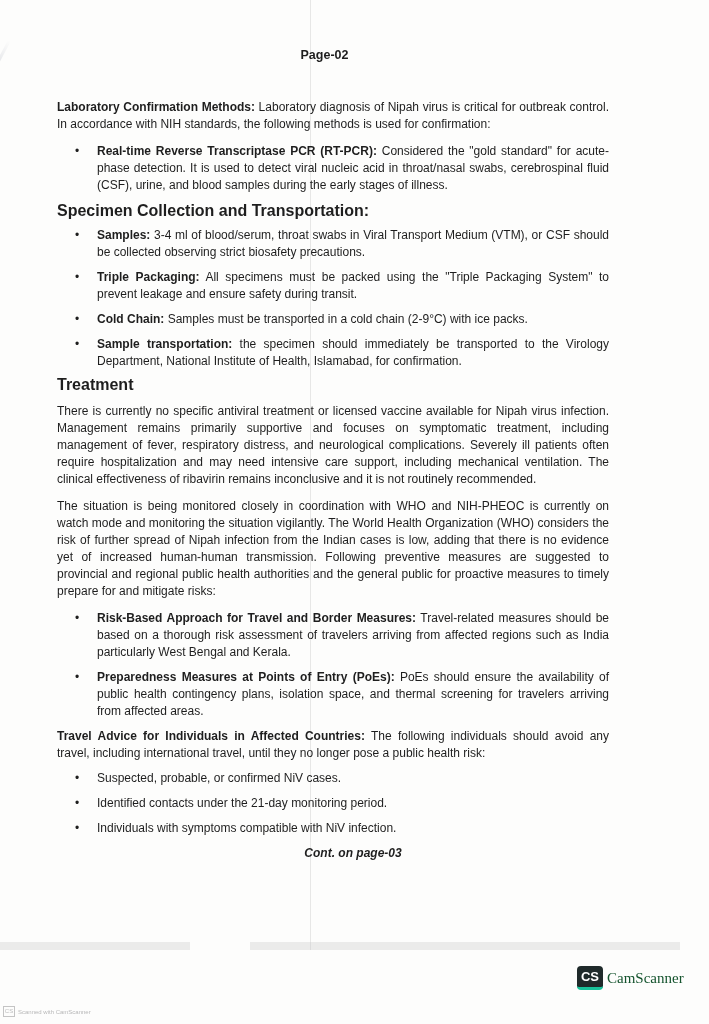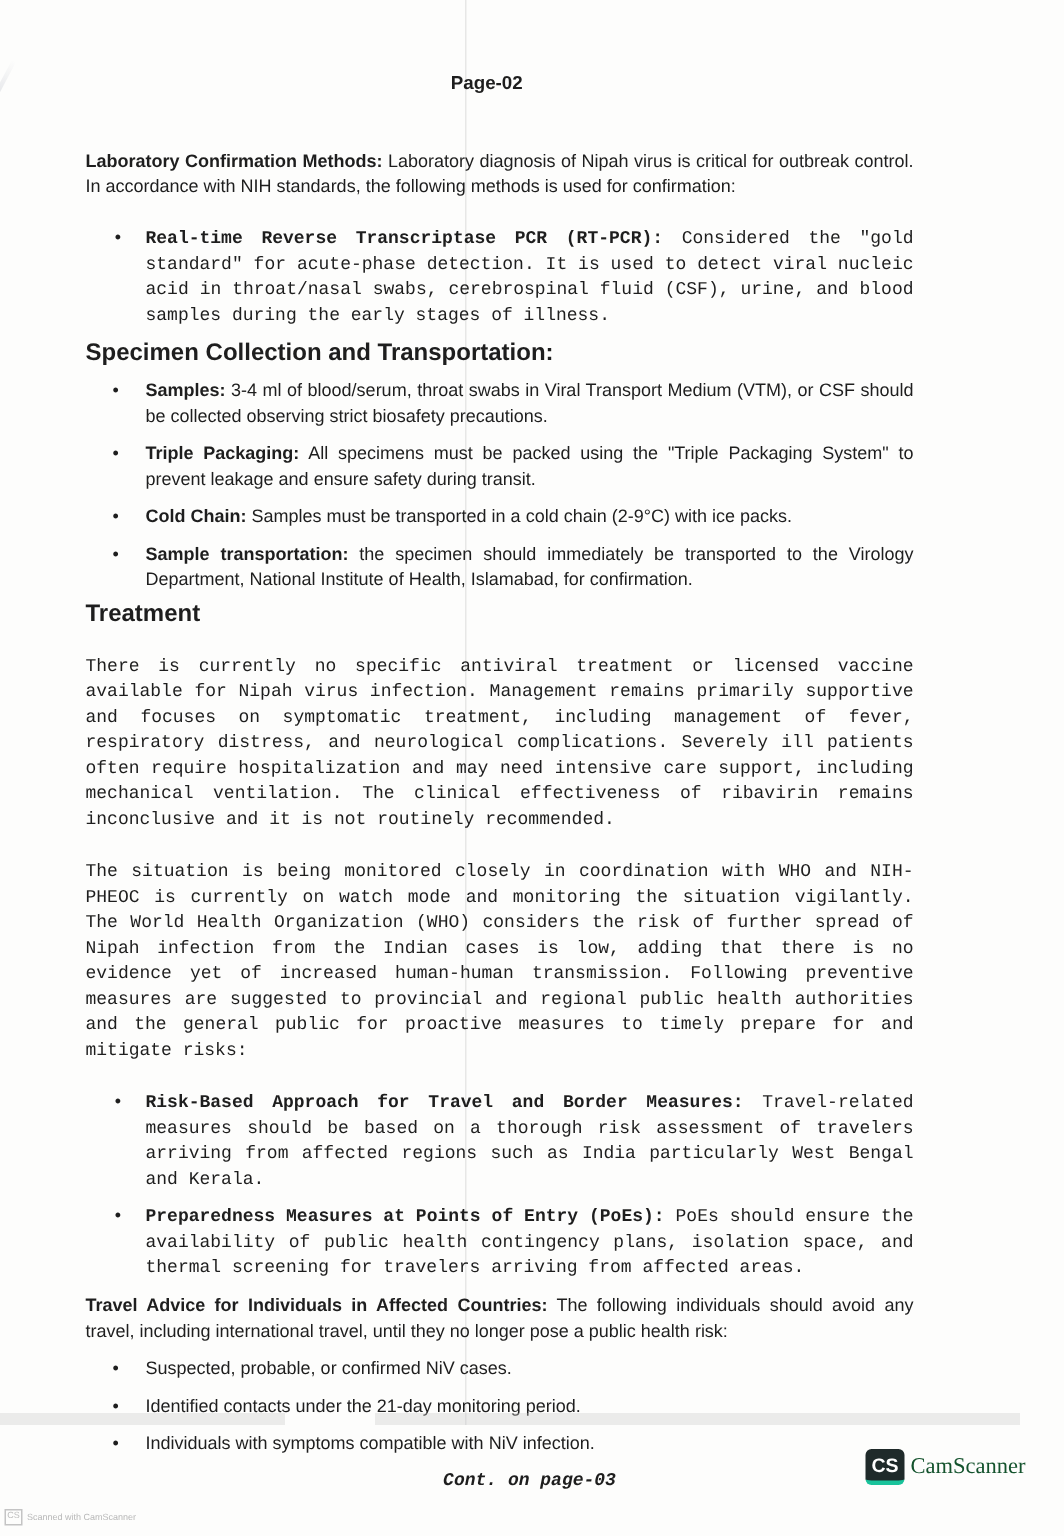--- a/index.html
+++ b/index.html
@@ -28,24 +28,24 @@
   }
   p { margin: 0; text-align: justify; }
   .b { font-weight: bold; }
   .heading { font-weight: bold; font-size: 16px; }
   ul { list-style: none; margin: 0; padding: 0; }
   li { position: relative; padding-left: 40px; text-align: justify; }
   li::before {
     content: "\2022"; position: absolute; left: 18px; top: 0;
   }
   .gap8 { margin-top: 8px; }
-  .gap10 { margin-top: 18px; font-family: Liberation Mono, monospace; }
+  .gap10 { margin-top: 10px; }
   .gap6 { margin-top: 6px; }
   .cont {
-    text-align: center; font-weight: bold; font-style: italic; padding-left: 40px; font-family: Liberation Mono, monospace;
+    text-align: center; font-weight: bold; font-style: italic; padding-left: 40px;
   }
   .smudge {
     position: absolute; top: 942px; height: 8px; background: rgba(200,200,200,0.35);
   }
   .cs-logo {
     position: absolute; left: 577px; top: 966px; display: flex; align-items: center;
   }
   .cs-box {
     width: 26px; height: 24px; background: #1f2a2a; color: #fff; border-radius: 4px;
     font-weight: bold; font-size: 13px; display: flex; align-items: center; justify-content: center;

